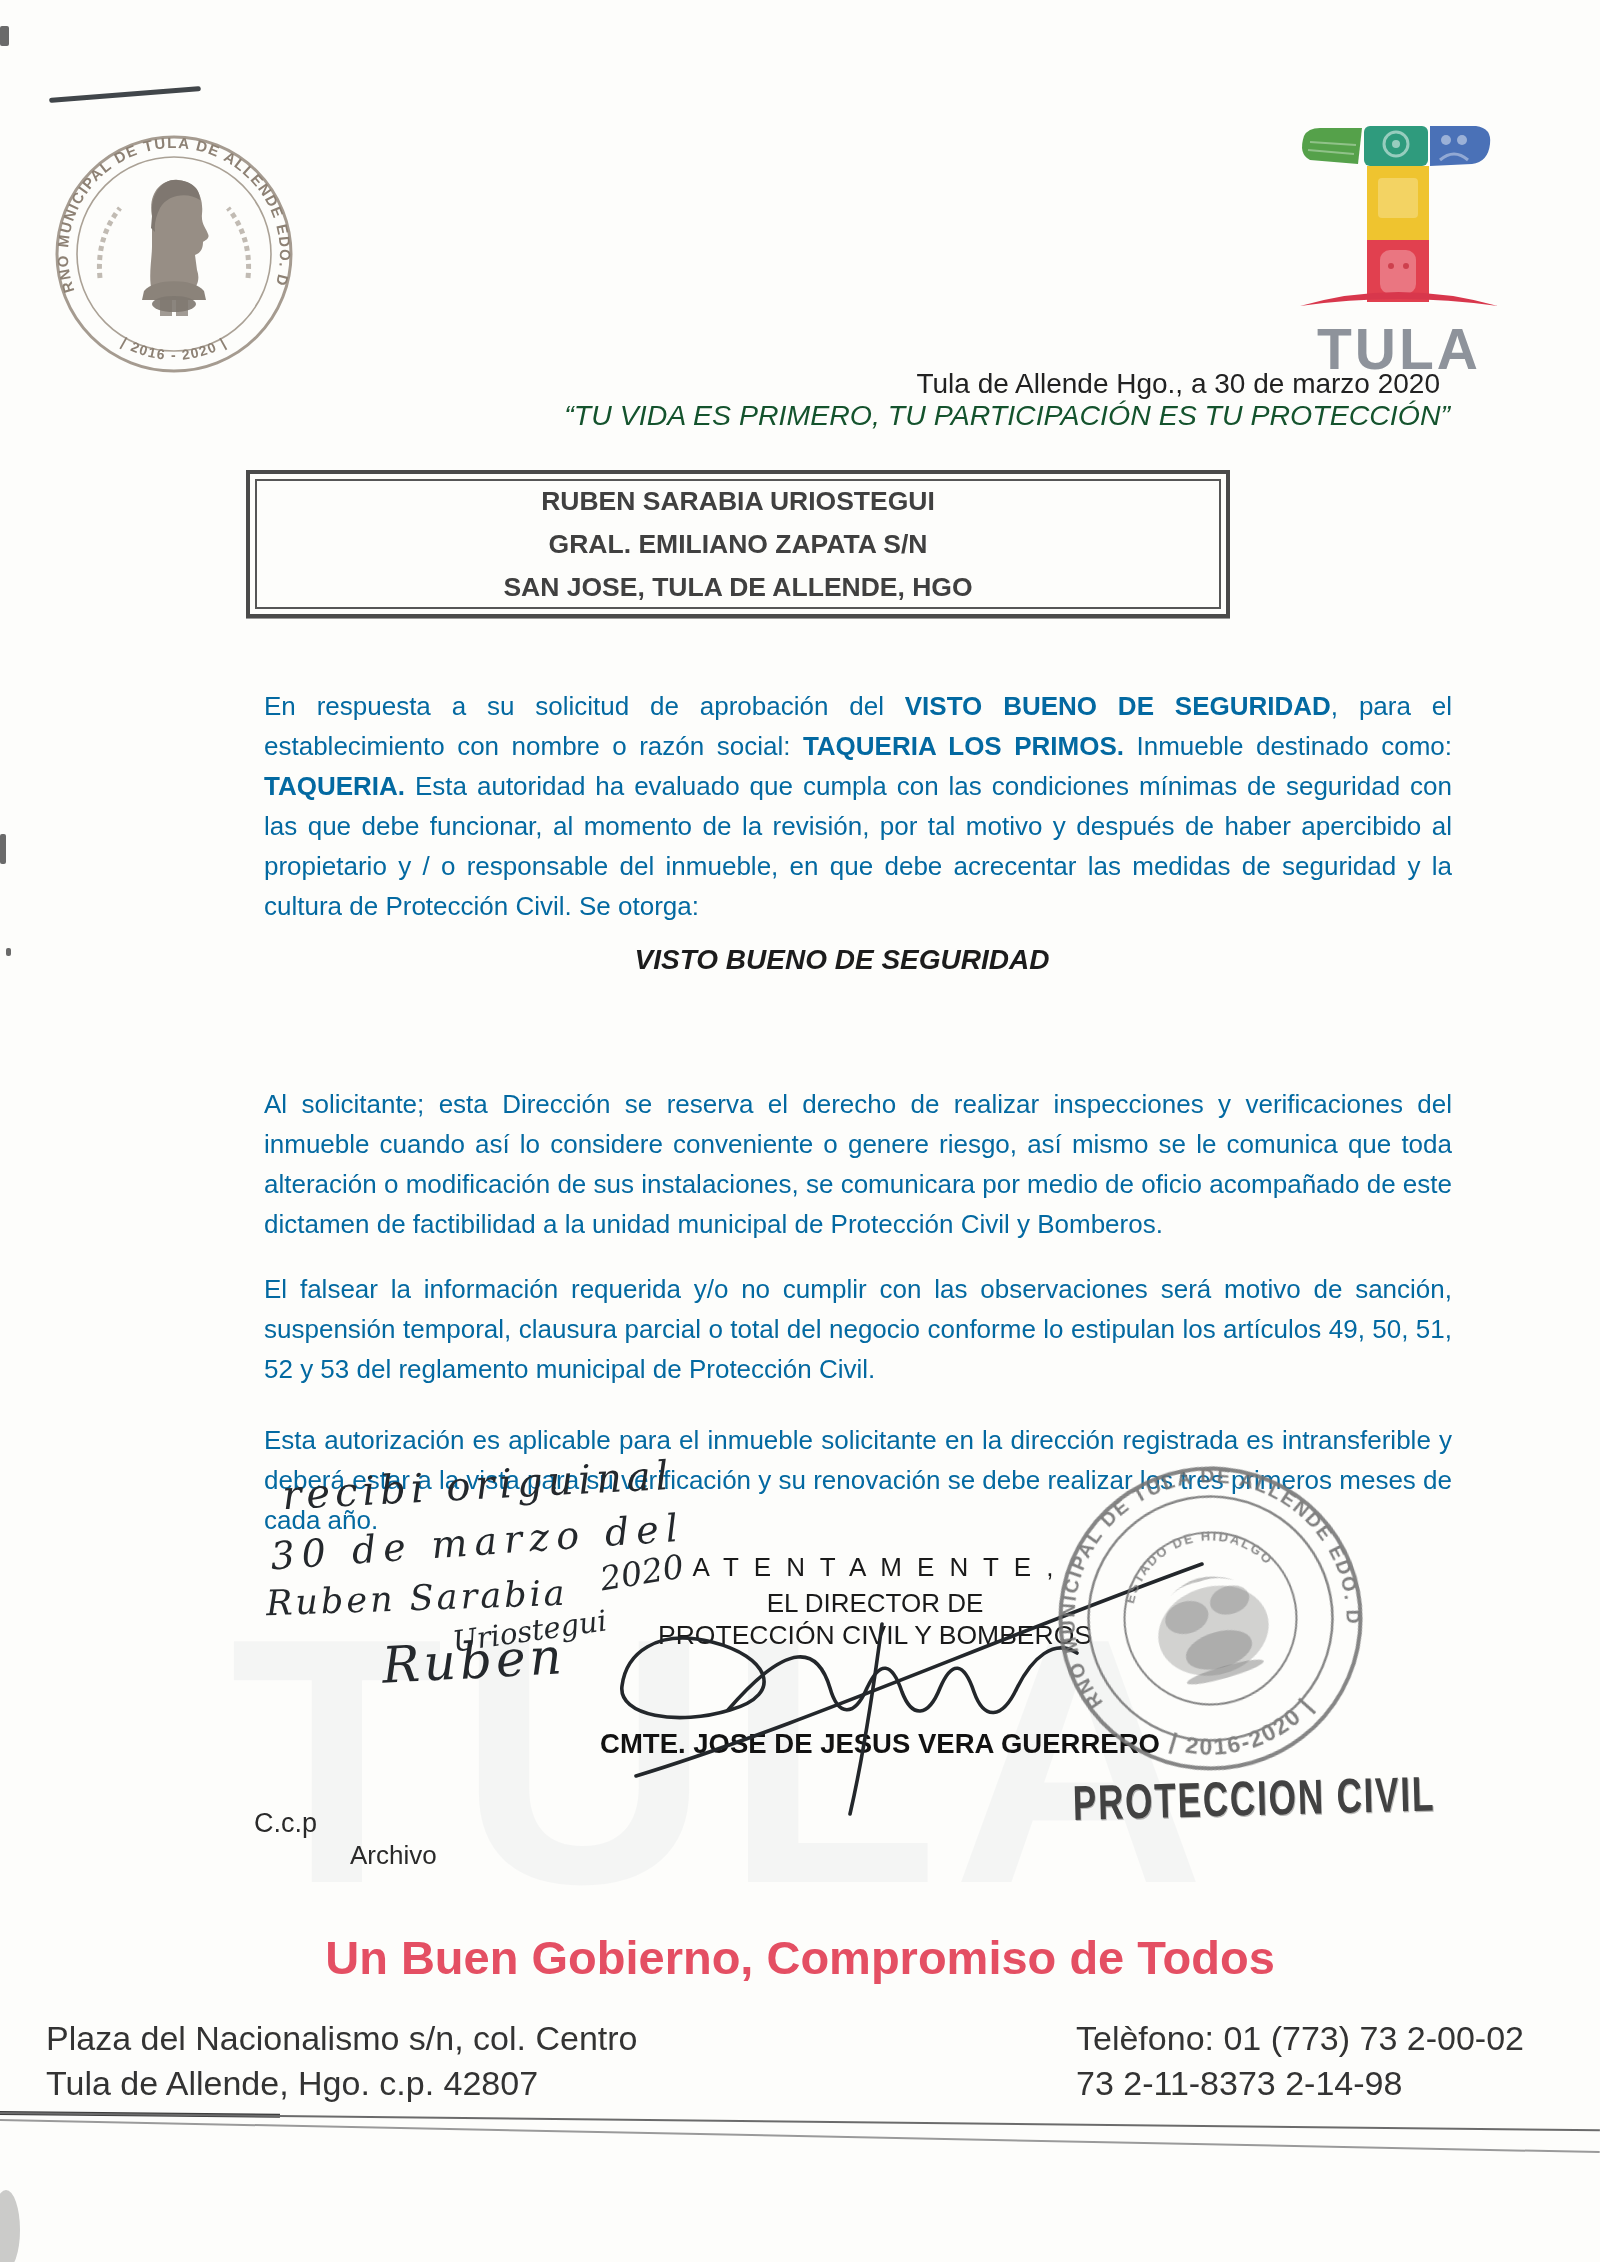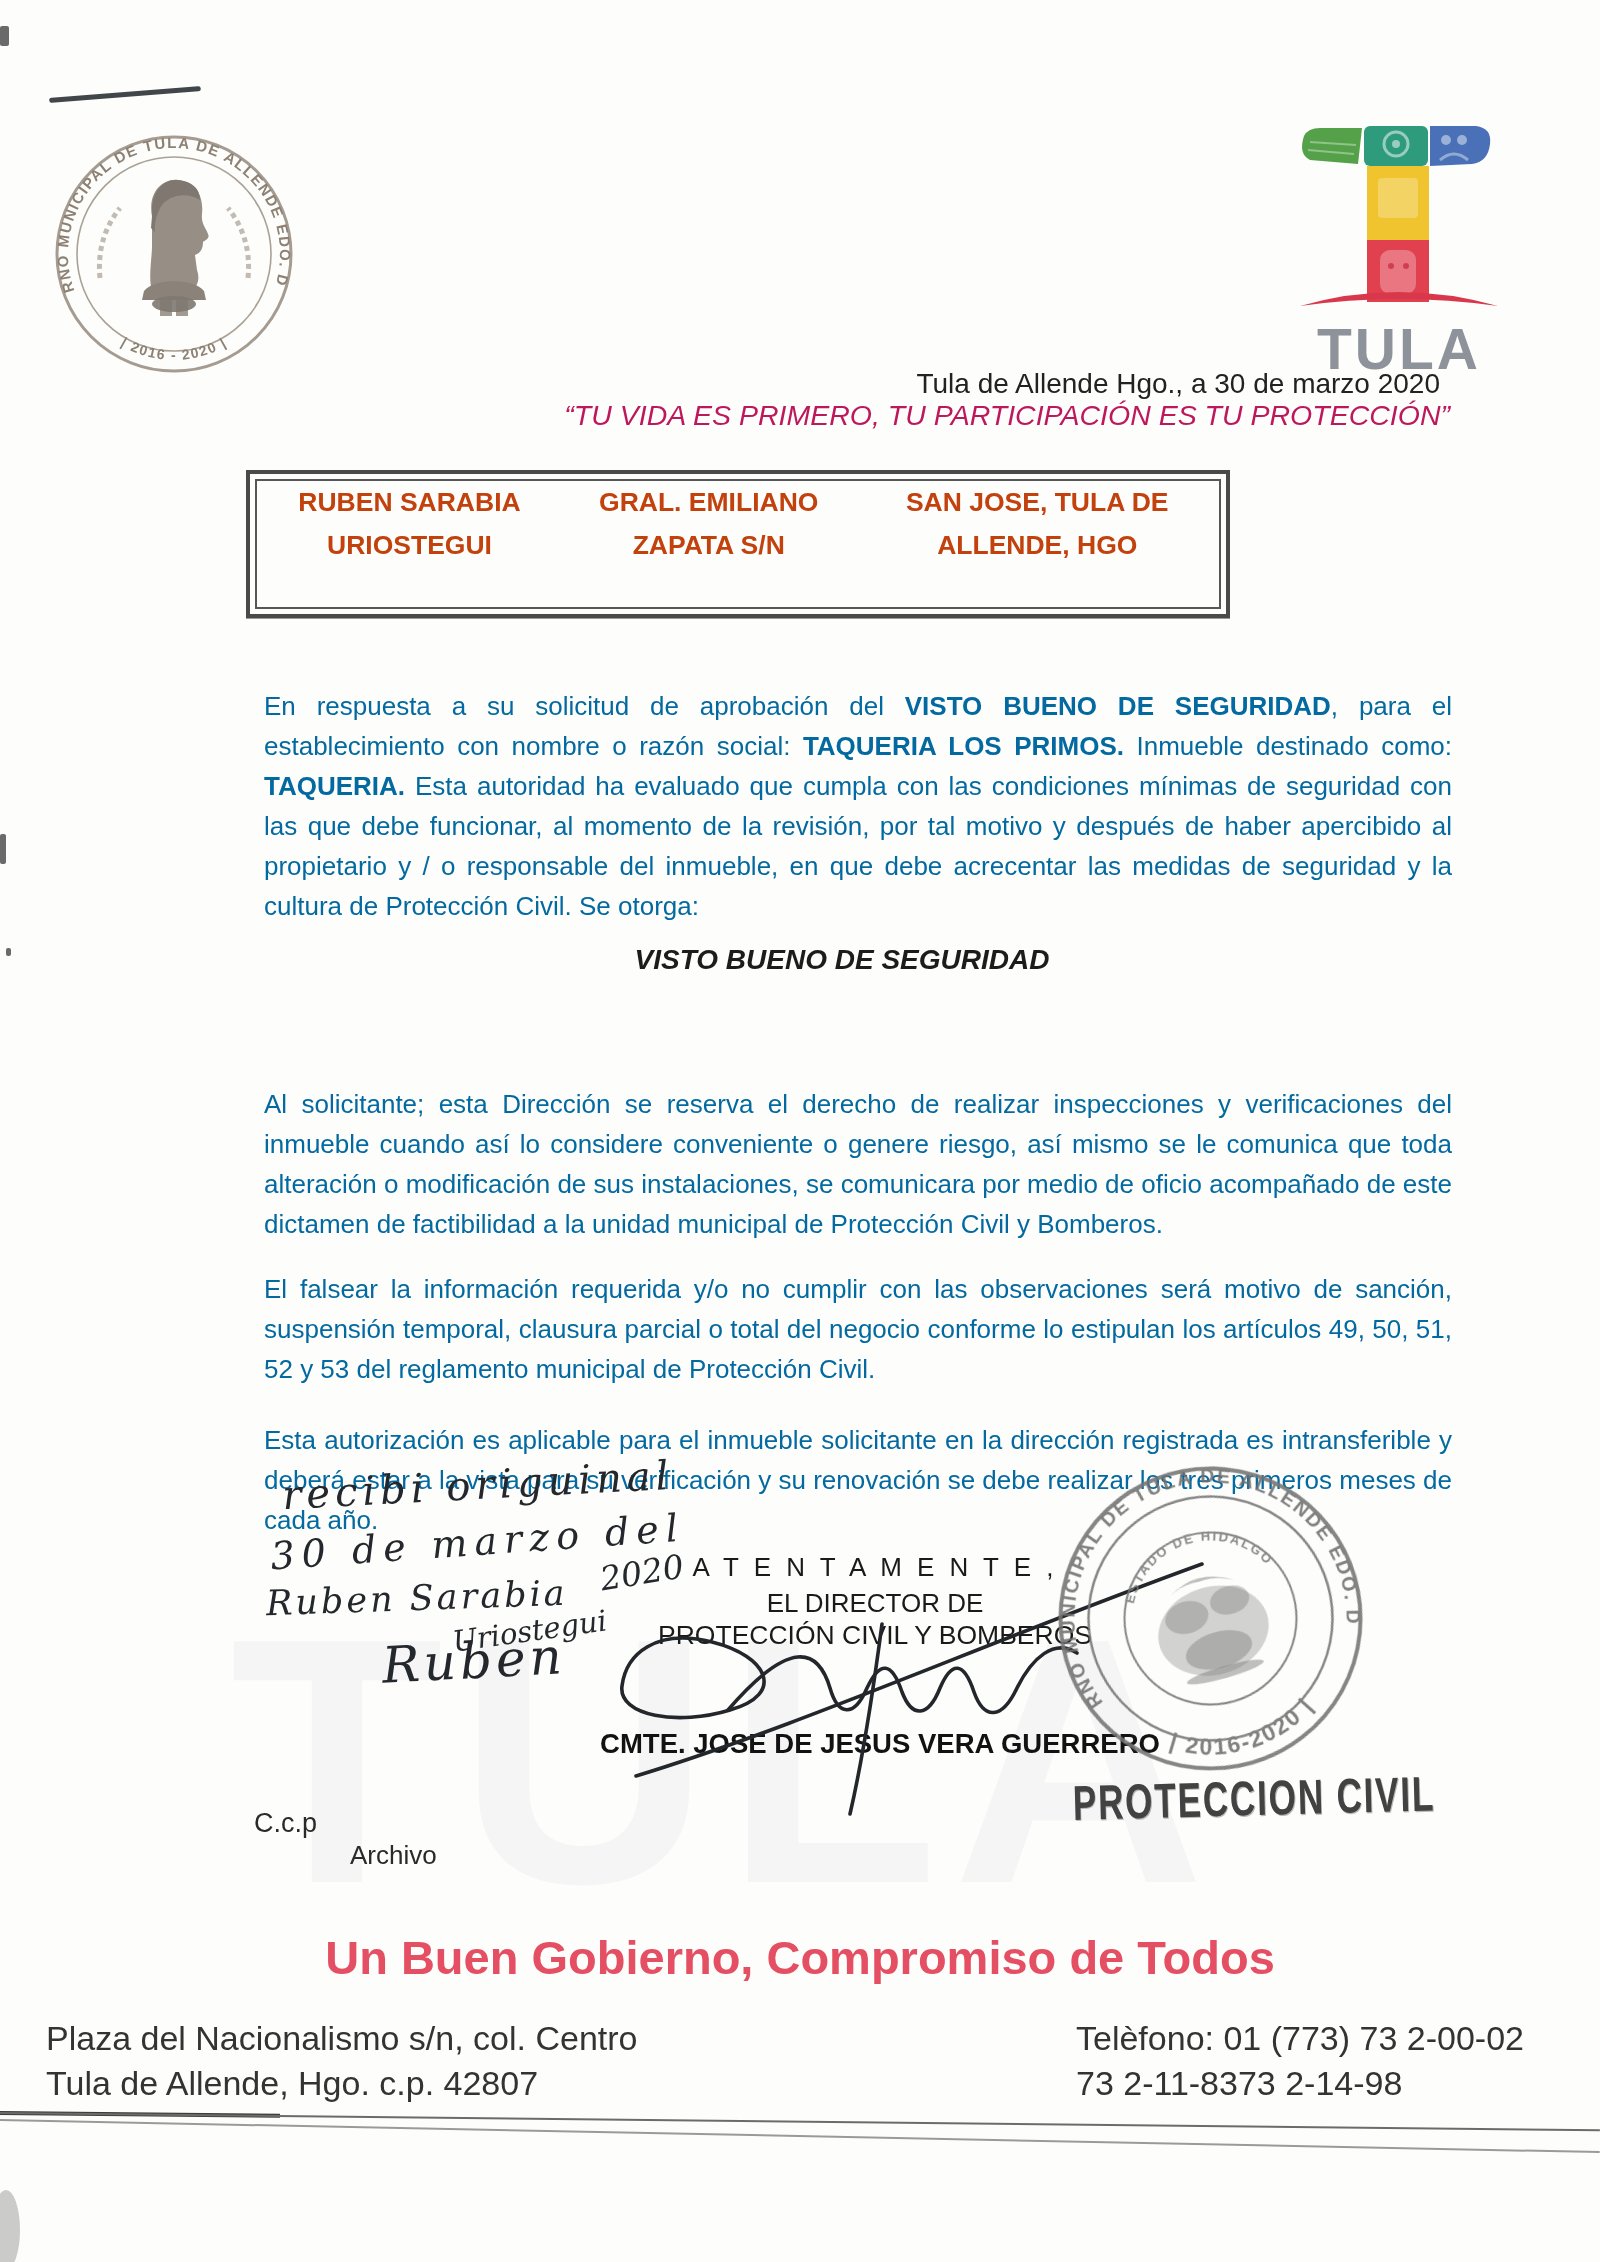--- a/index.html
+++ b/index.html
@@ -8,27 +8,27 @@
   .abs{position:absolute;}
   
   .watermark{left:230px;top:1560px;font-size:350px;font-weight:bold;letter-spacing:14px;
              color:#8e99a6;opacity:.07;user-select:none;}
   
   .penmark{left:49px;top:92px;width:152px;height:5px;background:#41464a;border-radius:3px;
            transform:rotate(-4.5deg);}
   .speck{background:#6a6a6a;border-radius:2px;}
   
   .dateline{left:640px;top:368px;width:800px;text-align:right;font-size:28px;color:#222;}
-  .quoteline{left:420px;top:399px;width:1030px;text-align:right;font-size:28.5px;font-style:italic;color:#be185d;}
+  .quoteline{left:420px;top:399px;width:1030px;text-align:right;font-size:28.5px;font-style:italic;color:#14532d;}
   
   .recipient-box{left:246px;top:470px;width:976px;height:140px;border:4px solid #4a4a4a;
                  box-shadow:0 1px 0 #9a9a9a;}
   .recipient-inner{position:absolute;left:5px;top:5px;right:5px;bottom:5px;border:2px solid #565656;
-                   display:flex;flex-direction:row;justify-content:center;text-align:center;
-                   font-weight:bold;font-size:26.5px;line-height:43px;color:#c2410c;}
+                   display:flex;flex-direction:column;justify-content:center;text-align:center;
+                   font-weight:bold;font-size:26.5px;line-height:43px;color:#404040;}
   
   .bodyp{left:248px;width:1188px;font-size:26px;line-height:40px;text-align:justify;color:#0369a1;margin:16px;}
   .p1{top:670px;}
   .btitle{left:248px;top:944px;width:1188px;text-align:center;font-size:28px;font-weight:bold;font-style:italic;}
   .p2{top:1068px;}
   .p3{top:1253px;}
   .p4{top:1404px;}
   
   .hand{font-family:"DejaVu Serif",serif;font-style:italic;color:#24282c;white-space:nowrap;}
   .hw1{left:282px;top:1462px;font-size:40px;letter-spacing:5px;transform:rotate(-3deg);}

